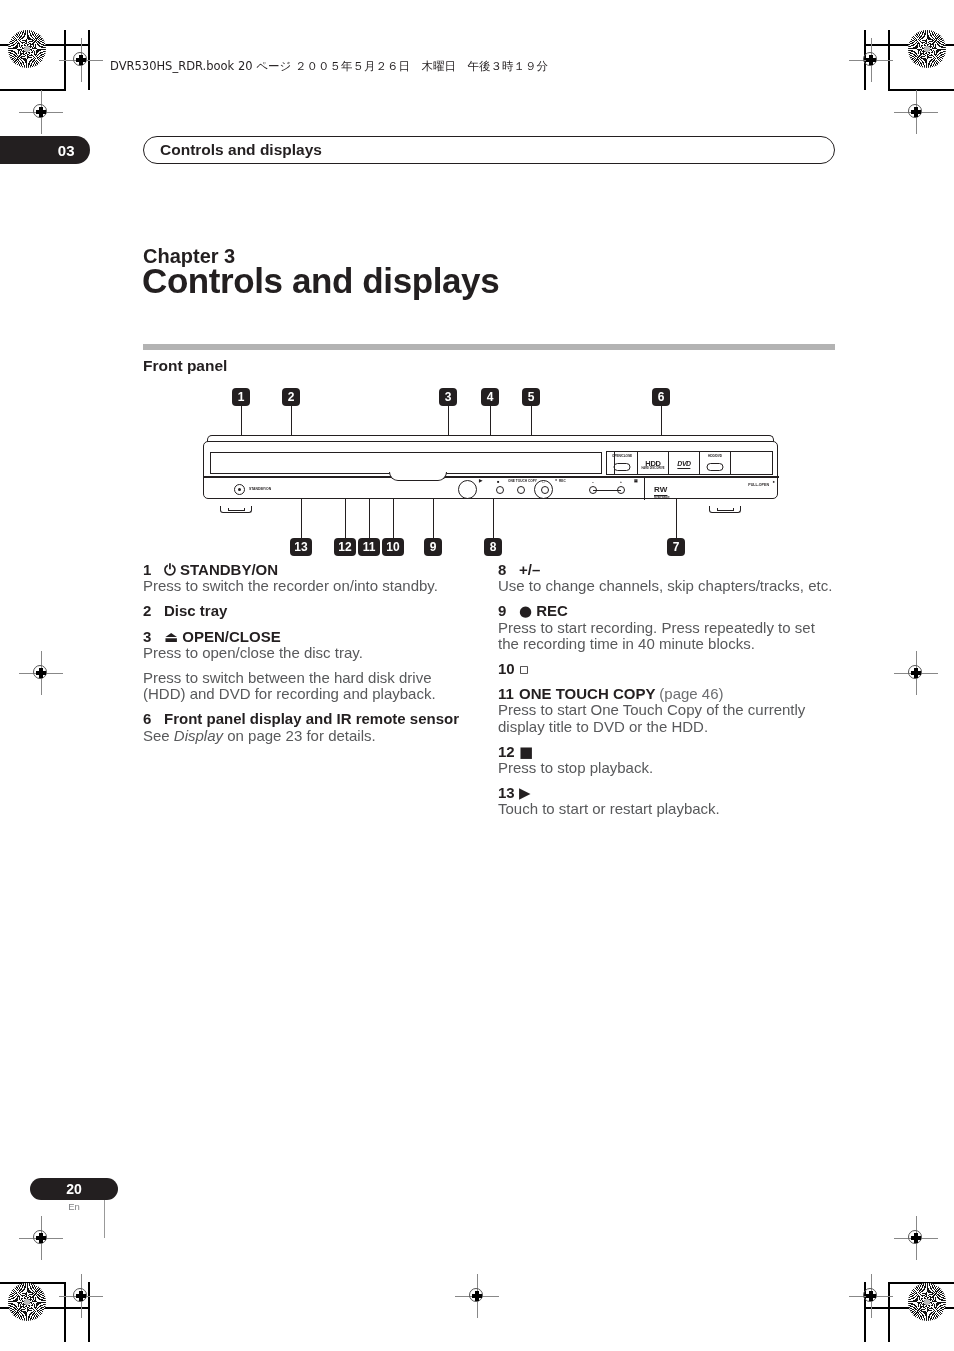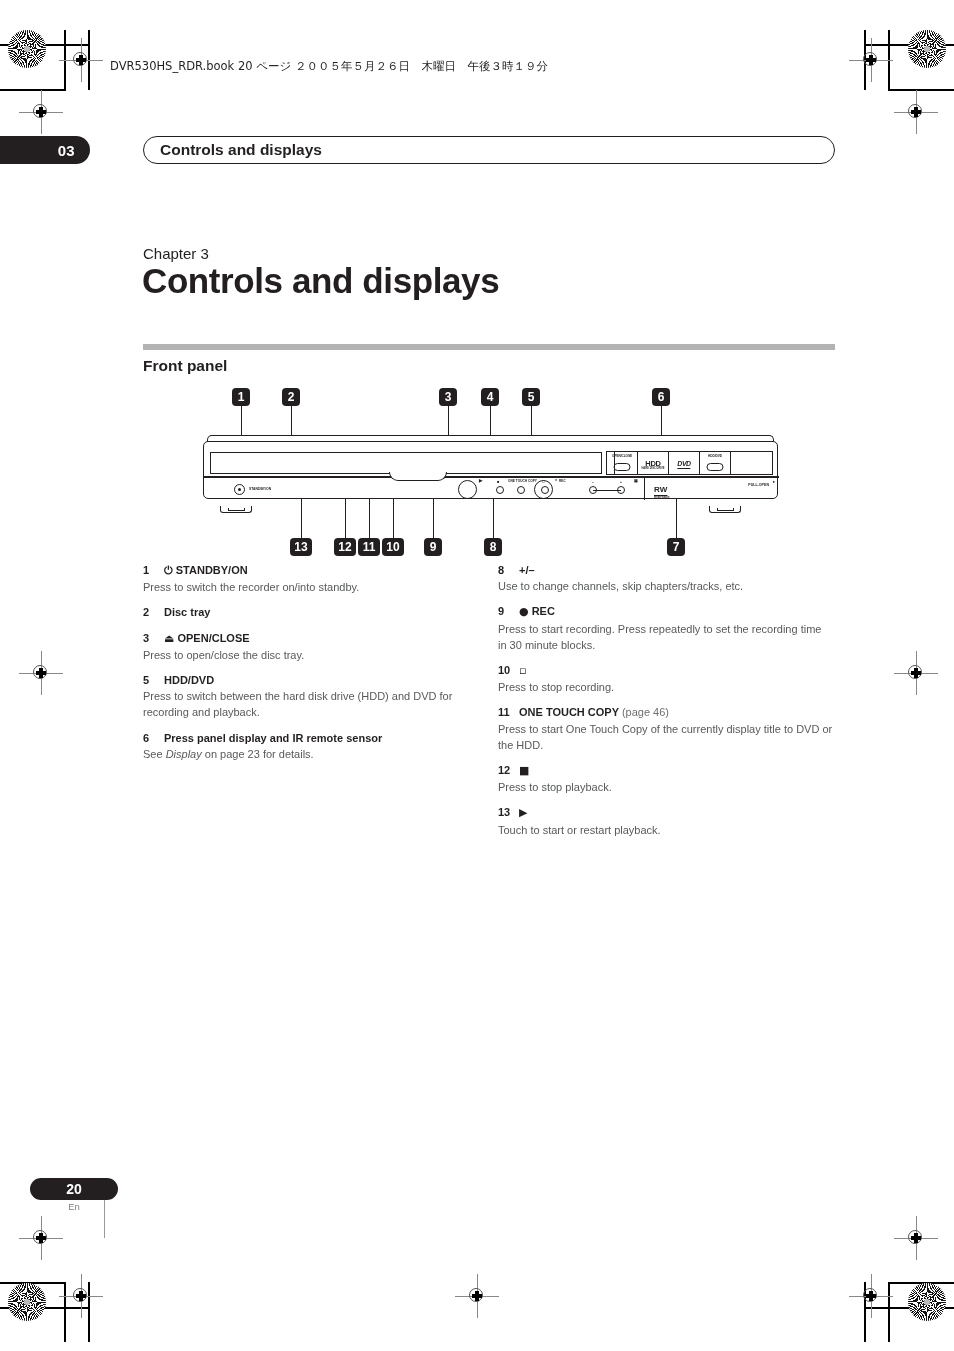--- a/index.html
+++ b/index.html
@@ -75,22 +75,22 @@
     align-items: center;
     padding-left: 16px;
     font-weight: bold;
     font-size: 15.5px;
   }
 
   
   .chapter-label {
     position: absolute;
     left: 143px; top: 245px;
-    font-size: 15px;
-    font-weight: normal;
+    font-size: 20px;
+    font-weight: bold;
   }
   .chapter-title {
     position: absolute;
     left: 142px; top: 261px;
     font-size: 35px;
     font-weight: bold;
     letter-spacing: -0.4px;
   }
 
   .rule {
@@ -299,21 +299,21 @@
     border-top:none;
     border-radius: 0 0 3px 3px;
     box-sizing:border-box;
   }
   .foot::after{
     content:""; position:absolute; left:7px; top:2px; width:17px; height:3px;
     border:1.1px solid #231f20; box-sizing:border-box; border-top:none;
   }
 
   
-  .col { position: absolute; width: 335px; font-size: 11px; line-height: 16.2px; }
+  .col { position: absolute; width: 335px; font-size: 15px; line-height: 16.2px; }
   .col.left { left: 143px; top: 562px; }
   .col.right { left: 498px; top: 562px; }
 
   .item { margin-bottom: 9px; }
   .item .hd {
     font-weight: bold;
     color: #231f20;
     display: block;
     white-space: nowrap;
   }
@@ -600,48 +600,46 @@
     <span class="hd"><span class="num">2</span><span>Disc tray</span></span>
   </div>
 
   <div class="item">
     <span class="hd"><span class="num">3</span><span class="sym">⏏</span> <span>OPEN/CLOSE</span></span>
     <span class="bd">Press to open/close the disc tray.</span>
   </div>
 
 
   <div class="item">
-    <span class="hd"><span class="num">5</span><span>HDD/DVD</span></span>
     <span class="bd">Press to switch between the hard disk drive (HDD) and DVD for recording and playback.</span>
   </div>
 
   <div class="item">
-    <span class="hd"><span class="num">6</span><span>Press panel display and IR remote sensor</span></span>
+    <span class="hd"><span class="num">6</span><span>Front panel display and IR remote sensor</span></span>
     <span class="bd"><span>See </span><i>Display</i><span> on page 23 for details.</span></span>
   </div>
 
   <div class="item">
   </div>
 </div>
 
 <div class="col right">
 
   <div class="item">
     <span class="hd"><span class="num">8</span><span>+/–</span></span>
     <span class="bd">Use to change channels, skip chapters/tracks, etc.</span>
   </div>
 
   <div class="item">
     <span class="hd"><span class="num">9</span><span class="sym">●</span> <span>REC</span></span>
-    <span class="bd">Press to start recording. Press repeatedly to set the recording time in 30 minute blocks.</span>
+    <span class="bd">Press to start recording. Press repeatedly to set the recording time in 40 minute blocks.</span>
   </div>
 
   <div class="item">
     <span class="hd"><span class="num">10</span><span class="sym" style="font-weight:normal;">▫</span></span>
-    <span class="bd">Press to stop recording.</span>
   </div>
 
   <div class="item">
     <span class="hd"><span class="num">11</span><span>ONE TOUCH COPY</span> <span class="pg">(page 46)</span></span>
     <span class="bd">Press to start One Touch Copy of the currently display title to DVD or the HDD.</span>
   </div>
 
   <div class="item">
     <span class="hd"><span class="num">12</span><span class="sym">■</span></span>
     <span class="bd">Press to stop playback.</span>

